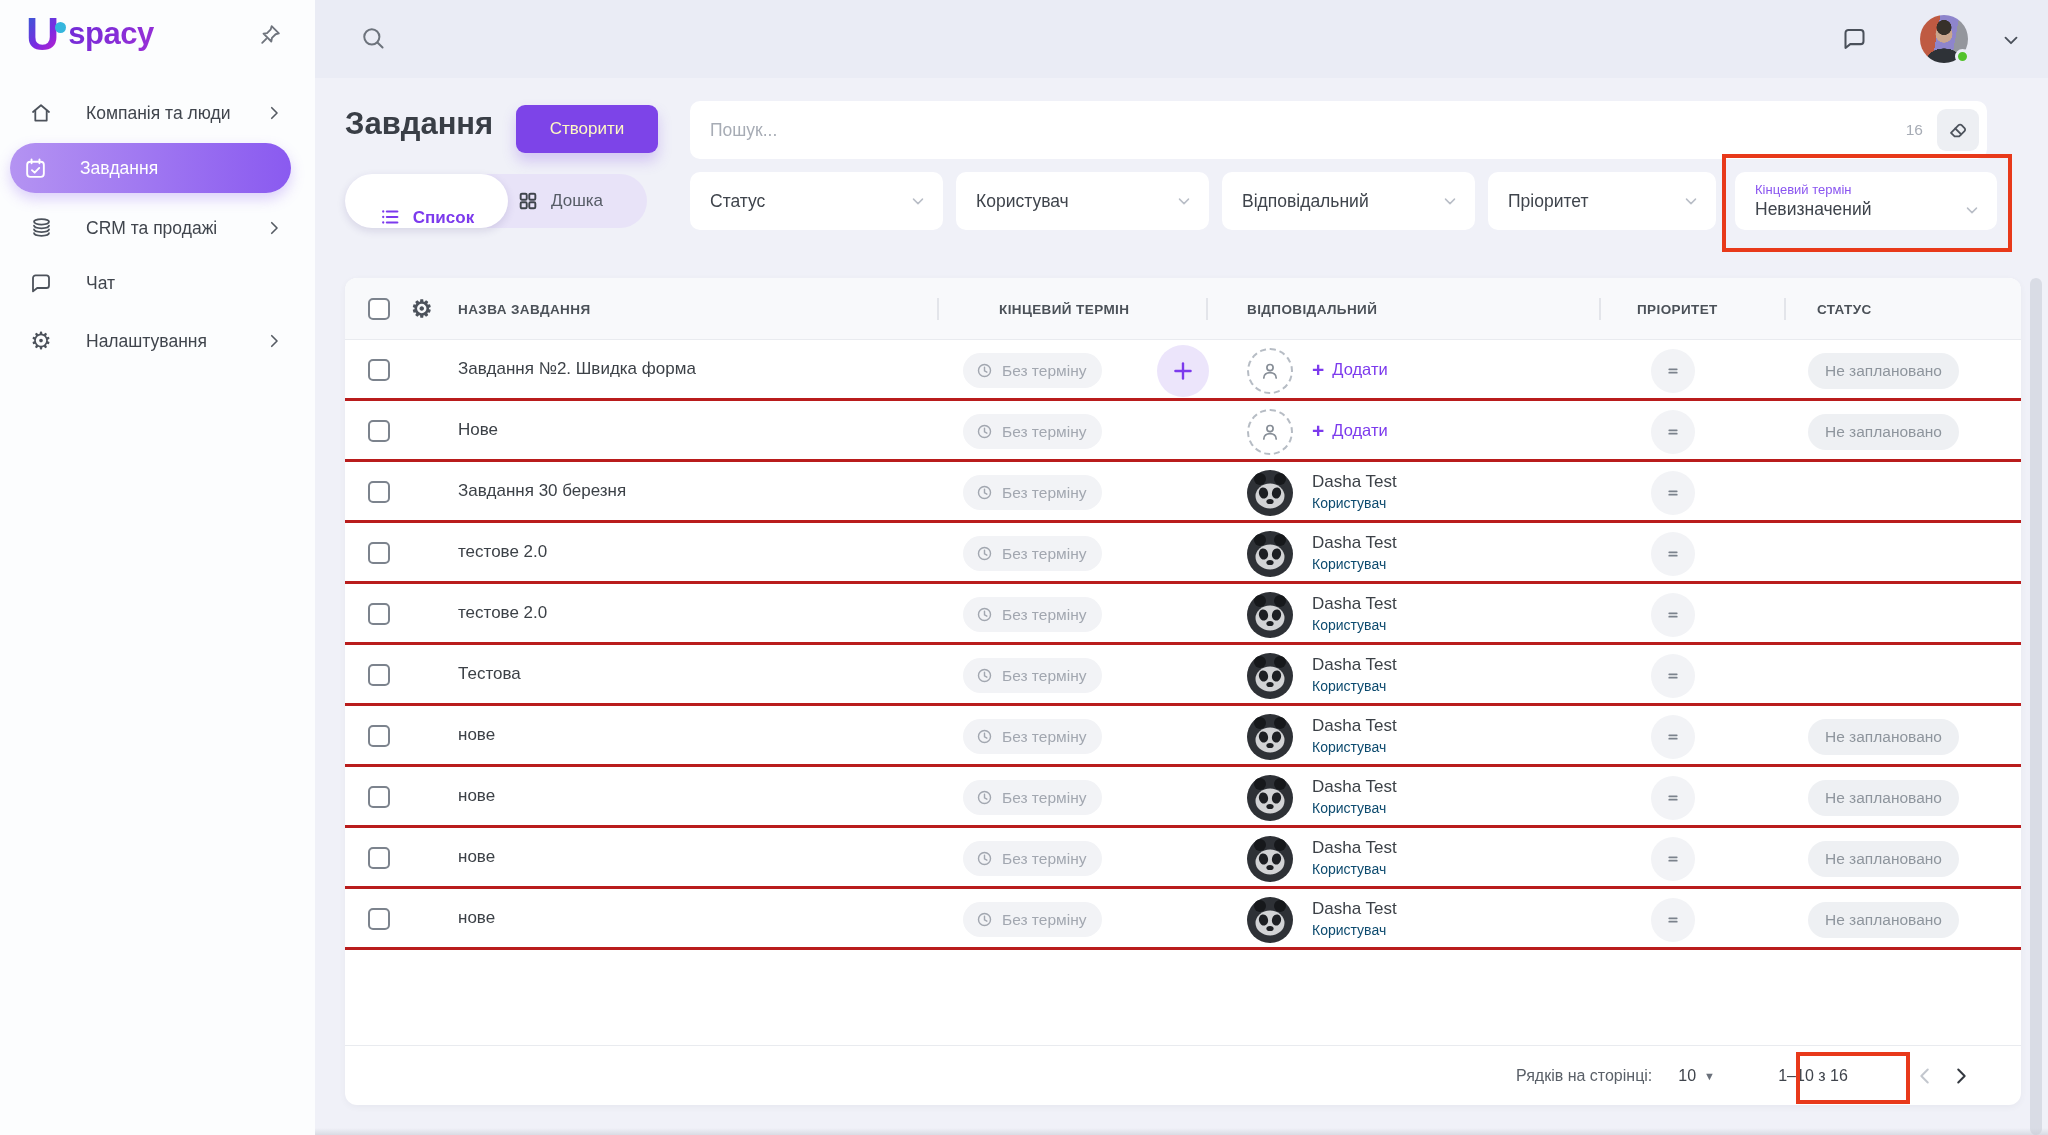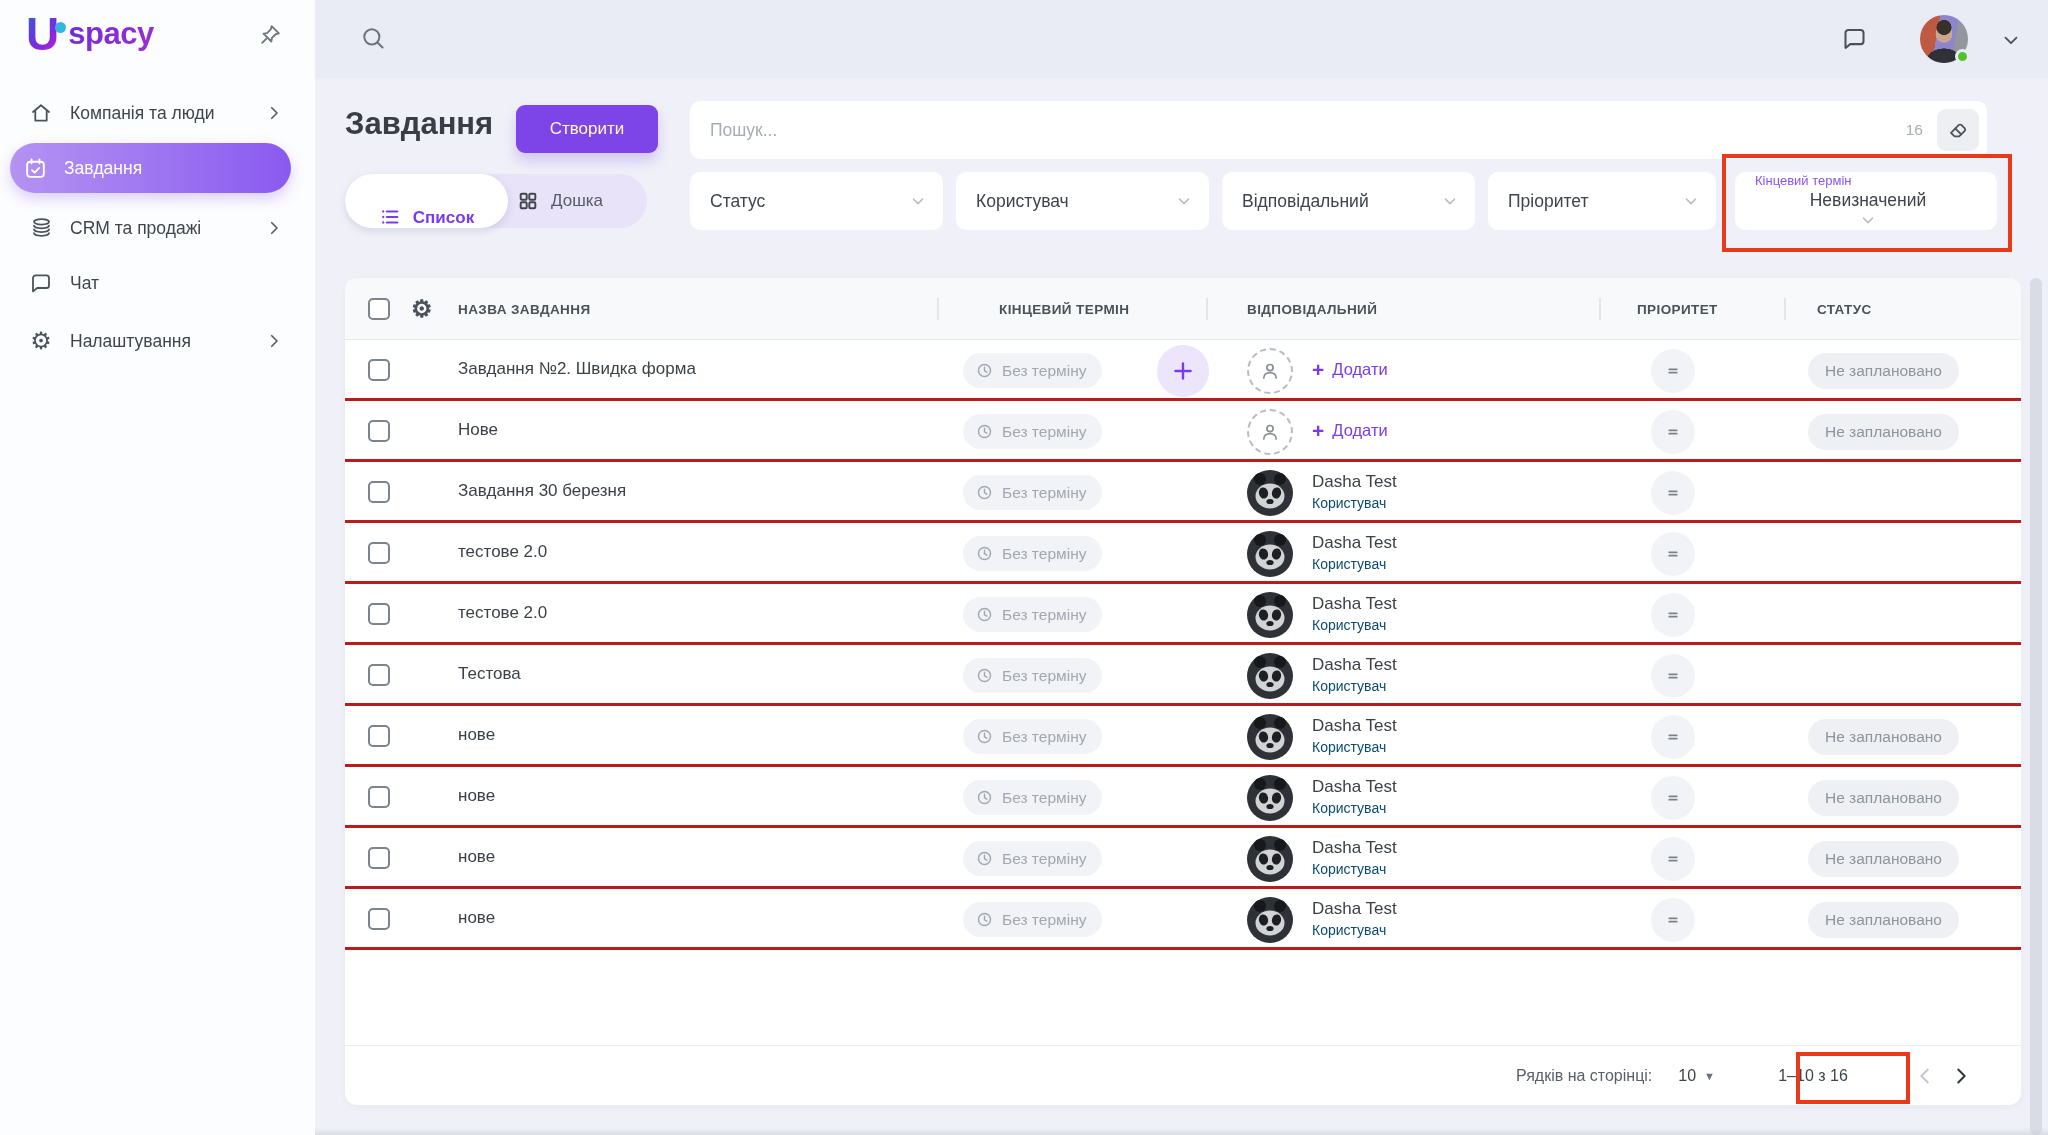--- a/index.html
+++ b/index.html
@@ -13,21 +13,21 @@
   .logo-u { font-size:46px; font-weight:800; line-height:.9;
             background:linear-gradient(135deg,#3f55d6 10%,#7a2be2 55%,#c01ecb 95%);
             -webkit-background-clip:text; background-clip:text; color:transparent; }
   .logo-dot { width:11px; height:11px; border-radius:50%; background:#35b6dd; margin:0 2px 22px -4px; }
   .logo-rest { font-size:31px; font-weight:700; letter-spacing:-.5px; margin-bottom:3px;
             background:linear-gradient(135deg,#6d2bd8,#9b2fd6);
             -webkit-background-clip:text; background-clip:text; color:transparent; }
   .pin-btn { position:absolute; right:32px; top:22px; color:#6f747d; cursor:pointer; }
   .menu { position:absolute; left:0; top:88px; width:100%; }
   .menu-item { position:absolute; left:16px; width:283px; height:44px; display:flex; align-items:center;
-               gap:16px; padding:0 16px 0 12px; color:#40454d; font-size:17.5px; cursor:pointer; }
+               gap:32px; padding:0 16px 0 12px; color:#40454d; font-size:17.5px; cursor:pointer; }
   .menu-item .mi-icon { width:26px; height:26px; display:flex; align-items:center; justify-content:center; color:#4c525b; }
   .menu-item .mi-label { flex:1; white-space:nowrap; }
   .menu-item .mi-chevron { color:#555b63; display:flex; }
   .menu-item.active { left:10px; width:281px; height:50px; border-radius:25px;
                background:linear-gradient(90deg,#b493f2 0%,#8a5af0 100%); color:#ffffff;
                box-shadow:0 6px 14px rgba(138,90,240,.28); }
   .menu-item.active .mi-icon { color:#ffffff; }
 
   
   .topbar { position:absolute; left:315px; top:0; width:1733px; height:78px; background:#eaecf5; }
@@ -64,21 +64,21 @@
       justify-content:center; box-shadow:0 3px 8px rgba(60,40,120,.14);align-items:flex-end; }
   .tab.inactive { left:172px; width:126px; color:#565c66; }
 
   
   .filter { position:absolute; top:172px; height:58px; background:#fff; border-radius:10px;
       display:flex; align-items:center; padding:0 16px 0 20px; font-size:17.5px; color:#3f444c; cursor:pointer; }
   .filter .f-label { flex:1; }
   .filter .f-caret { color:#b9bec7; display:flex; }
   .filter.two-line { flex-direction:column; align-items:stretch; justify-content:center; gap:2px; }
   .filter.two-line .f-top { font-size:13px; color:#8a55f0; }
-  .filter.two-line .f-bottom { display:flex; align-items:center;flex-direction:column; }
+  .filter.two-line .f-bottom { display:flex; align-items:center; }
   .filter.two-line .f-value { flex:1; font-size:17.5px; color:#3f444c; }
 
   
   .card { position:absolute; left:345px; top:278px; width:1676px; height:827px; background:#fff;
       border-radius:12px; box-shadow:0 2px 6px rgba(80,85,110,.06); }
   .thead { position:absolute; left:0; top:0; width:100%; height:62px; background:#f8f9fb;
       border-bottom:1px solid #e9ebef; border-radius:12px 12px 0 0; }
   .th { position:absolute; top:0; height:62px; display:flex; align-items:center; font-size:13.5px;
       font-weight:700; letter-spacing:.4px; color:#4b5158; }
   .th-div { position:absolute; top:20px; width:2px; height:22px; background:#e3e5ea; }

